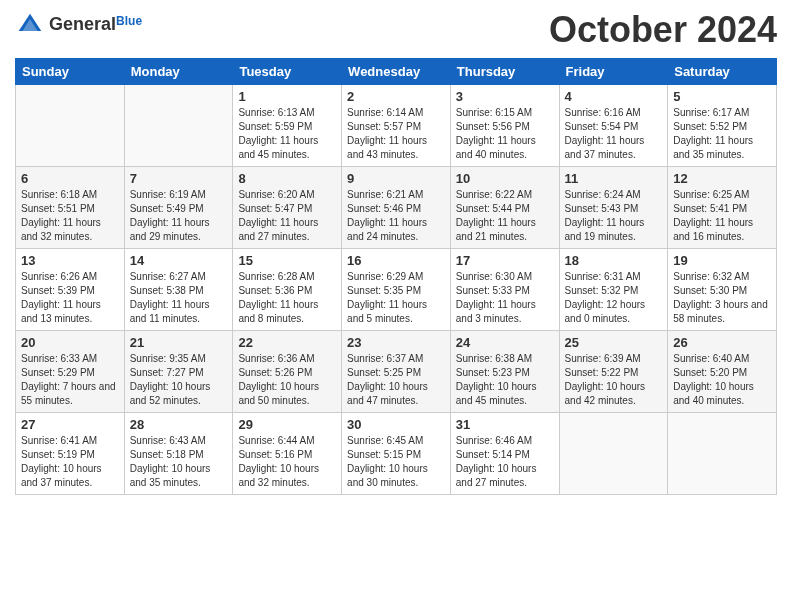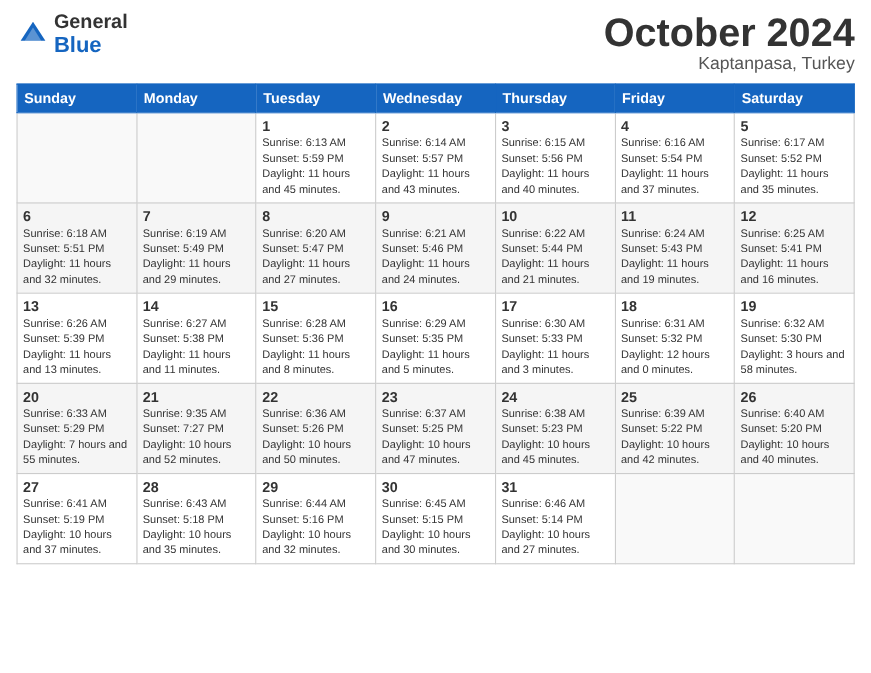--- a/index.html
+++ b/index.html
@@ -22,30 +22,30 @@
       align-items: flex-start;
       margin-bottom: 8px;
     }
     .logo {
       display: flex;
       align-items: center;
       gap: 4px;
     }
     .logo-text {
       display: flex;
-      flex-direction: column;
+      flex-direction: row;
       line-height: 1.1;
     }
     .logo-general {
       font-size: 18px;
       font-weight: bold;
       color: #333;
     }
     .logo-blue {
-      font-size: 20px;
+      font-size: 12px;
       font-weight: bold;
       color: #1565c0;
     }
     .logo-icon {
       width: 30px;
       height: 30px;
     }
     .title-section {
       text-align: right;
     }
@@ -110,21 +110,20 @@
         <polygon points="20,5 35,28 5,28" fill="#1565c0"></polygon>
         <polygon points="20,12 30,28 10,28" fill="#fff" opacity="0.3"></polygon>
       </svg>
       <div class="logo-text">
         <span class="logo-general">General</span>
         <span class="logo-blue">Blue</span>
       </div>
     </div>
     <div class="title-section">
       <div class="month-title">October 2024</div>
-      <div class="subtitle">Kaptanpasa, Turkey</div>
     </div>
   </div>
 
   <table class="calendar">
     <thead>
       <tr>
         <th>Sunday</th>
         <th>Monday</th>
         <th>Tuesday</th>
         <th>Wednesday</th>

